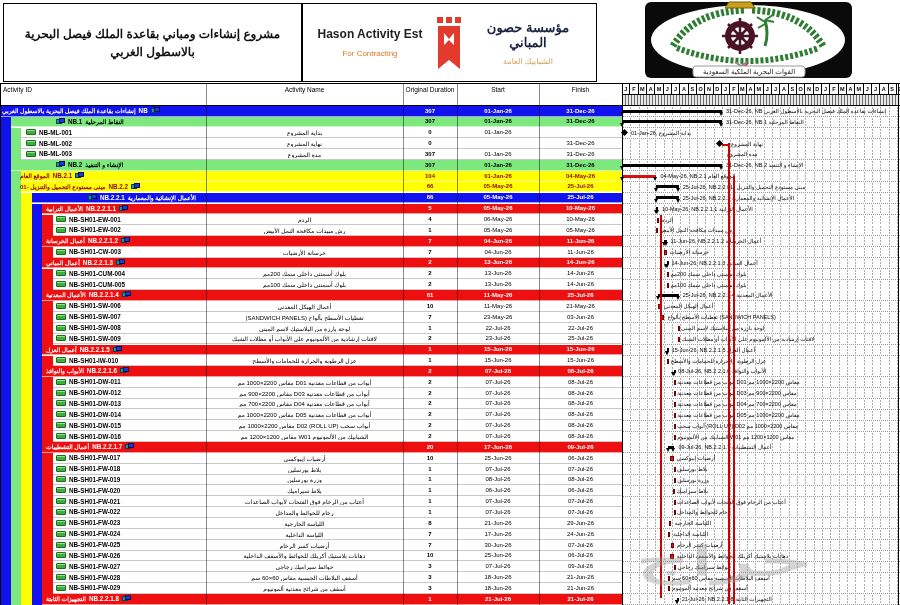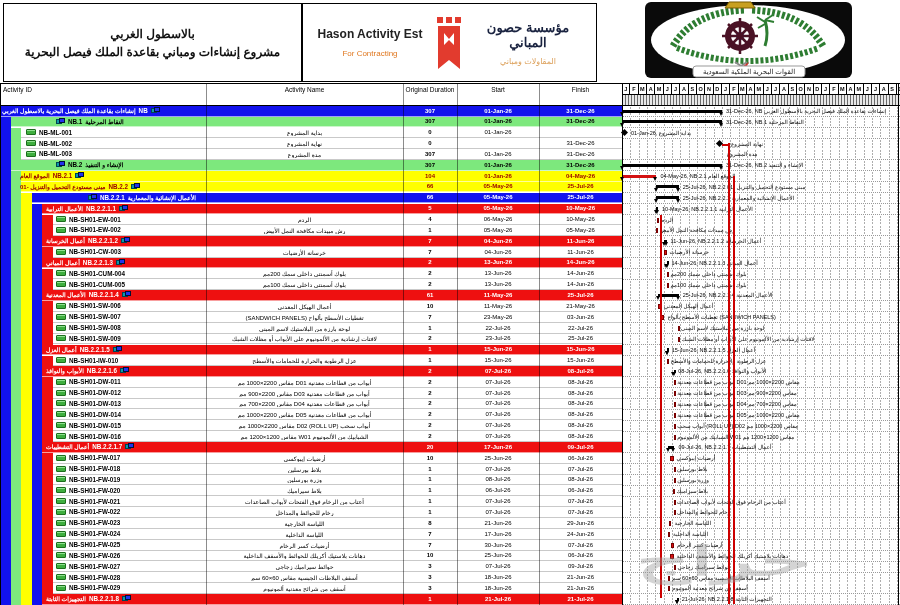--- a/index.html
+++ b/index.html
@@ -60,40 +60,40 @@
   #watermark { position:absolute; left:636px; top:538px; font-size:40px; font-weight:bold; color:#9a9a9a; opacity:.42; transform:scaleX(2.1); transform-origin:left center; direction:rtl; letter-spacing:4px; }
   #tbl-border { position:absolute; left:0; top:83px; width:899px; height:522px; border-left:1px solid #000; border-right:1px solid #000; pointer-events:none; }
 </style>
 </head>
 <body>
 
 <div id="app">
 
   <div class="hbox" id="title-block">
     <div class="t">
+      <div>مشروع إنشاءات ومباني بقاعدة الملك فيصل البحرية</div>
       <div>بالاسطول الغربي</div>
-      <div>مشروع إنشاءات ومباني بقاعدة الملك فيصل البحرية</div>
     </div>
   </div>
 
   <div class="hbox" id="contractor-block">
     <div class="c-en">
       <div class="n">Hason Activity Est</div>
       <div class="s">For Contracting</div>
     </div>
     <svg width="30" height="52" viewBox="0 0 30 52">
       <rect x="3" y="0" width="6" height="6" fill="#e23b2e"></rect>
       <rect x="12" y="0" width="6" height="6" fill="#e23b2e"></rect>
       <rect x="21" y="0" width="6" height="6" fill="#e23b2e"></rect>
       <path d="M4 9 h22 v43 l-11 -9 l-11 9 z" fill="#e23b2e"></path>
       <path d="M10 16 l5 6 l5 -6 v12 l-5 -5 l-5 5 z" fill="#ffffff"></path>
     </svg>
     <div class="c-ar">
       <div class="n">مؤسسة حصون المباني</div>
-      <div class="s">المقاولات ومباني</div>
+      <div class="s">الشبابيك العامة</div>
     </div>
   </div>
 
   <div id="emblem-block">
     <svg width="303" height="83" viewBox="0 0 303 83">
       <rect x="48" y="2" width="207" height="76" rx="6" fill="#0a0a0a"></rect>
       <ellipse cx="151" cy="40" rx="97" ry="35" fill="#ffffff"></ellipse>
       <path d="M76 46 q20 -34 72 -36" fill="none" stroke="#2e7d32" stroke-width="7" stroke-dasharray="3 2"></path>
       <path d="M226 46 q-20 -34 -72 -36" fill="none" stroke="#2e7d32" stroke-width="7" stroke-dasharray="3 2"></path>
       <path d="M80 48 q70 26 142 0" fill="none" stroke="#2e7d32" stroke-width="6" stroke-dasharray="3 2"></path>

